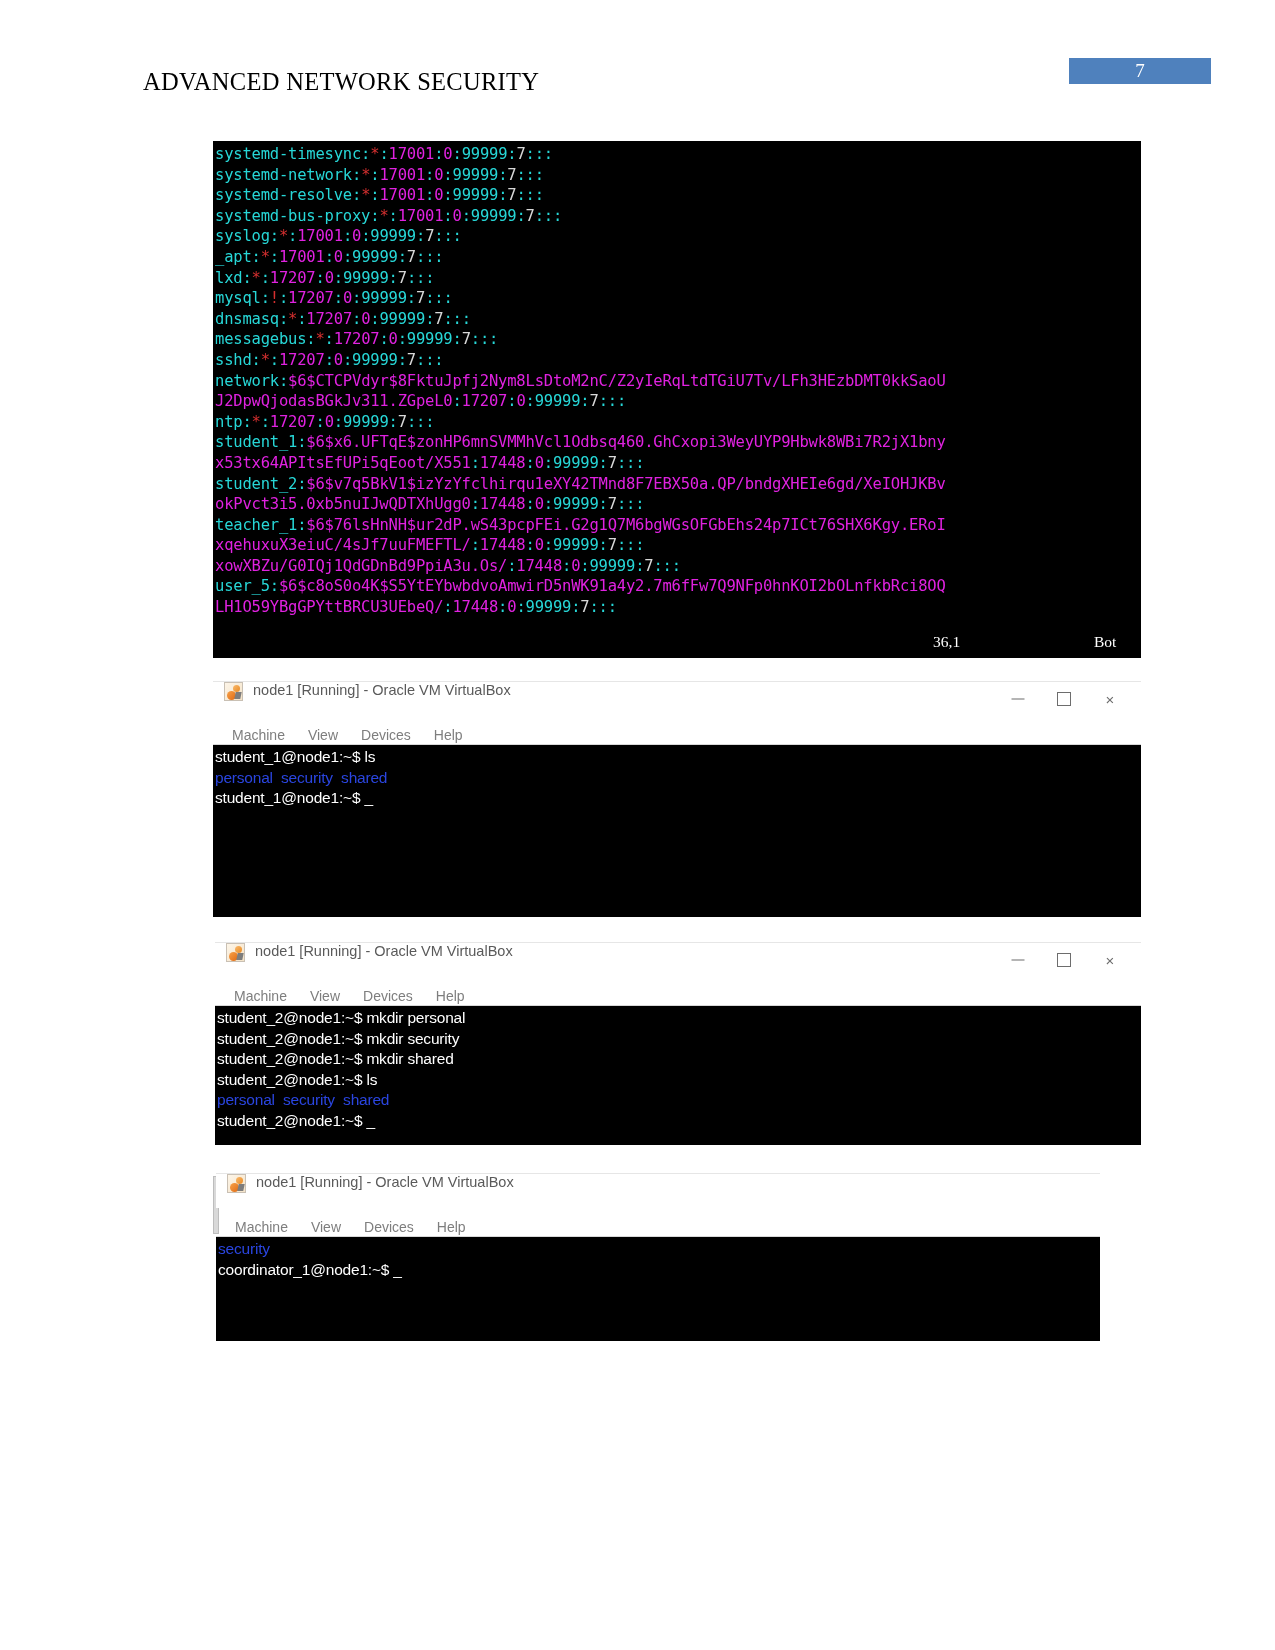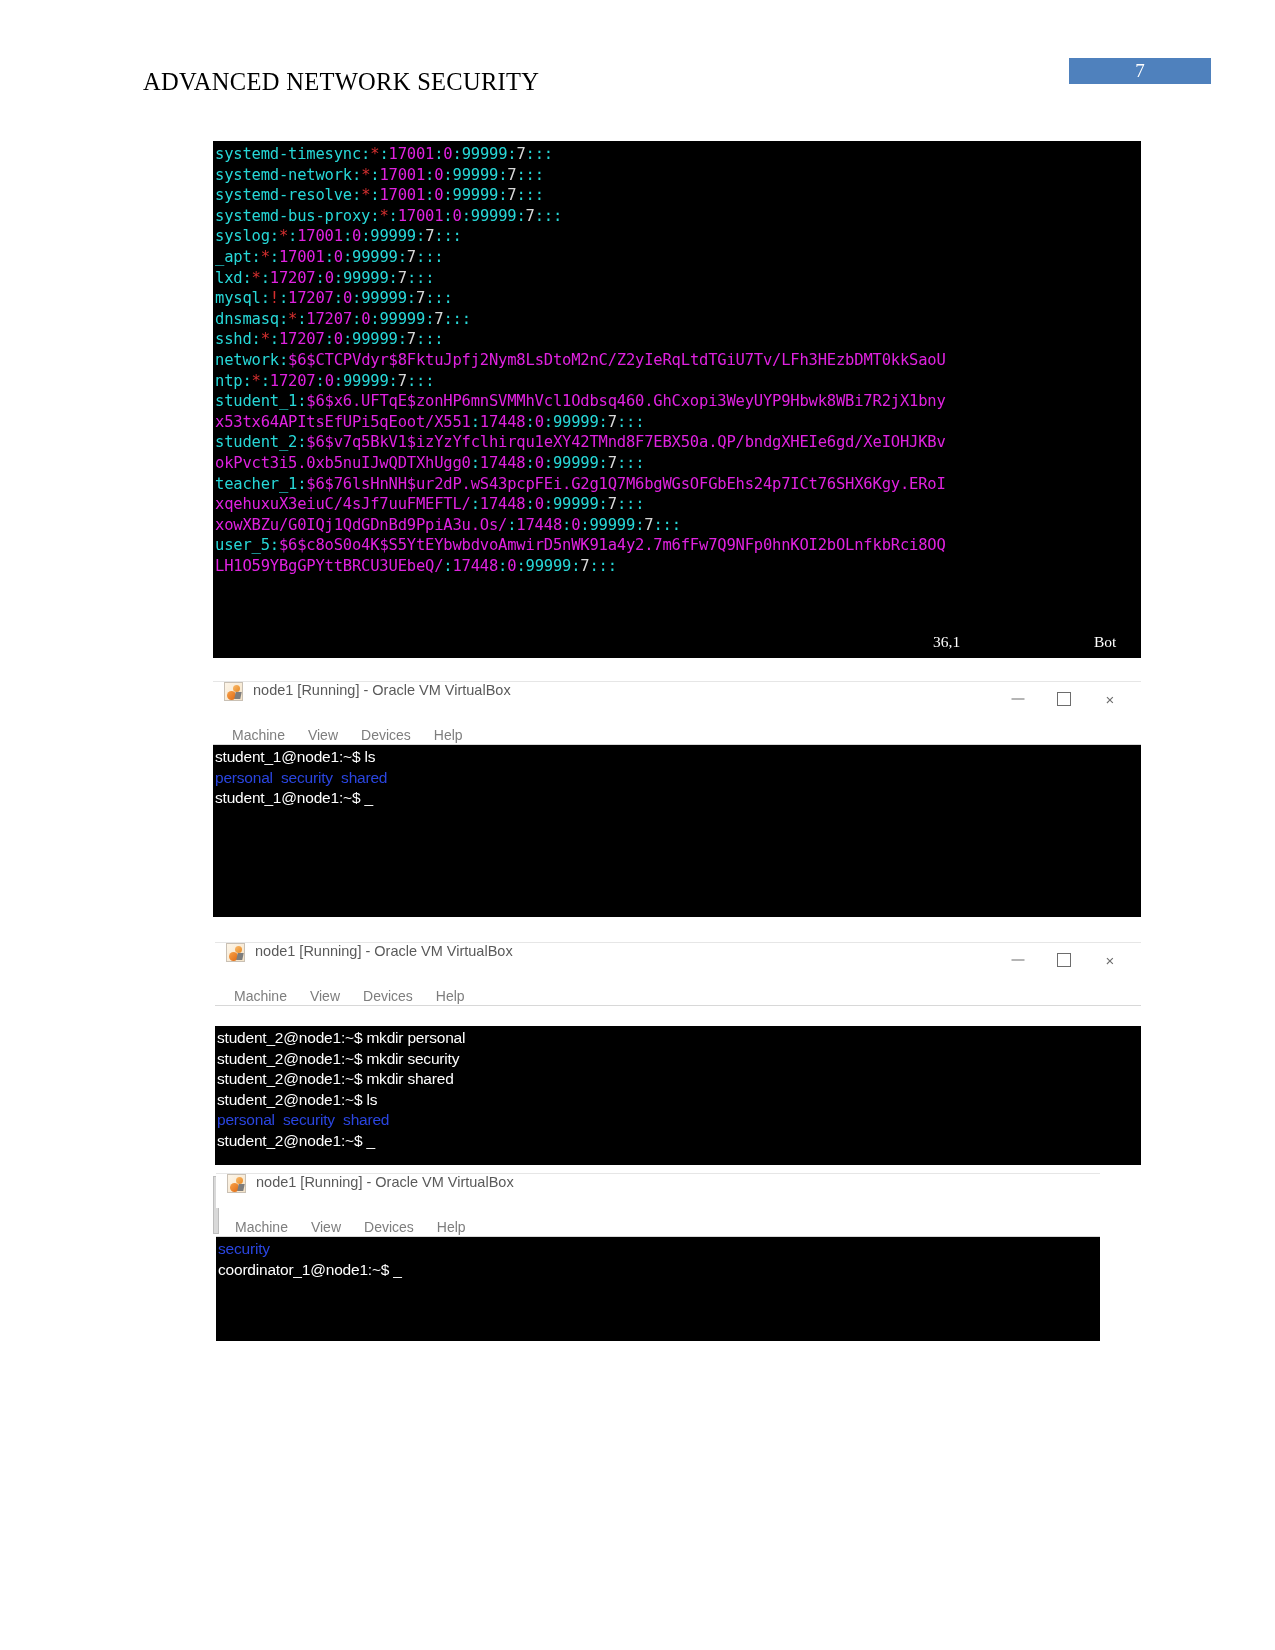--- a/index.html
+++ b/index.html
@@ -183,21 +183,21 @@
   .vbox-screen .term-line {
     font-size: 15.5px;
     line-height: 20.6px;
   }
 
   
   #vbox1 { left: 213px; top: 681px; width: 928px; }
   #vbox1 .vbox-screen { height: 172px; }
   
   #vbox2 { left: 215px; top: 942px; width: 926px; }
-  #vbox2 .vbox-screen { height: 139px; margin-top: 20px; }
+  #vbox2 .vbox-screen { height: 139px; }
   
   #vbox3 { left: 216px; top: 1173px; width: 884px; }
   #vbox3 .vbox-screen { height: 104px; }
   #vbox3 .left-strip {
     position: absolute;
     left: -3px;
     top: 3px;
     width: 6px;
     height: 58px;
     background: #d9d9d9;
@@ -217,22 +217,24 @@
   <div class="term-body" id="passwd-body">
       <div class="term-line"><span class="c-cyan">systemd-timesync</span><span class="c-cyan">:</span><span class="c-red">*</span><span class="c-cyan">:</span><span class="c-mag">17001</span><span class="c-cyan">:</span><span class="c-mag">0</span><span class="c-cyan">:</span><span class="c-cyan">99999</span><span class="c-cyan">:</span><span class="c-white">7</span><span class="c-cyan">:::</span></div>
       <div class="term-line"><span class="c-cyan">systemd-network</span><span class="c-cyan">:</span><span class="c-red">*</span><span class="c-cyan">:</span><span class="c-mag">17001</span><span class="c-cyan">:</span><span class="c-mag">0</span><span class="c-cyan">:</span><span class="c-cyan">99999</span><span class="c-cyan">:</span><span class="c-white">7</span><span class="c-cyan">:::</span></div>
       <div class="term-line"><span class="c-cyan">systemd-resolve</span><span class="c-cyan">:</span><span class="c-red">*</span><span class="c-cyan">:</span><span class="c-mag">17001</span><span class="c-cyan">:</span><span class="c-mag">0</span><span class="c-cyan">:</span><span class="c-cyan">99999</span><span class="c-cyan">:</span><span class="c-white">7</span><span class="c-cyan">:::</span></div>
       <div class="term-line"><span class="c-cyan">systemd-bus-proxy</span><span class="c-cyan">:</span><span class="c-red">*</span><span class="c-cyan">:</span><span class="c-mag">17001</span><span class="c-cyan">:</span><span class="c-mag">0</span><span class="c-cyan">:</span><span class="c-cyan">99999</span><span class="c-cyan">:</span><span class="c-white">7</span><span class="c-cyan">:::</span></div>
       <div class="term-line"><span class="c-cyan">syslog</span><span class="c-cyan">:</span><span class="c-red">*</span><span class="c-cyan">:</span><span class="c-mag">17001</span><span class="c-cyan">:</span><span class="c-mag">0</span><span class="c-cyan">:</span><span class="c-cyan">99999</span><span class="c-cyan">:</span><span class="c-white">7</span><span class="c-cyan">:::</span></div>
       <div class="term-line"><span class="c-cyan">_apt</span><span class="c-cyan">:</span><span class="c-red">*</span><span class="c-cyan">:</span><span class="c-mag">17001</span><span class="c-cyan">:</span><span class="c-mag">0</span><span class="c-cyan">:</span><span class="c-cyan">99999</span><span class="c-cyan">:</span><span class="c-white">7</span><span class="c-cyan">:::</span></div>
       <div class="term-line"><span class="c-cyan">lxd</span><span class="c-cyan">:</span><span class="c-red">*</span><span class="c-cyan">:</span><span class="c-mag">17207</span><span class="c-cyan">:</span><span class="c-mag">0</span><span class="c-cyan">:</span><span class="c-cyan">99999</span><span class="c-cyan">:</span><span class="c-white">7</span><span class="c-cyan">:::</span></div>
       <div class="term-line"><span class="c-cyan">mysql</span><span class="c-cyan">:</span><span class="c-red">!</span><span class="c-cyan">:</span><span class="c-mag">17207</span><span class="c-cyan">:</span><span class="c-mag">0</span><span class="c-cyan">:</span><span class="c-cyan">99999</span><span class="c-cyan">:</span><span class="c-white">7</span><span class="c-cyan">:::</span></div>
       <div class="term-line"><span class="c-cyan">dnsmasq</span><span class="c-cyan">:</span><span class="c-red">*</span><span class="c-cyan">:</span><span class="c-mag">17207</span><span class="c-cyan">:</span><span class="c-mag">0</span><span class="c-cyan">:</span><span class="c-cyan">99999</span><span class="c-cyan">:</span><span class="c-white">7</span><span class="c-cyan">:::</span></div>
+      <div class="term-line"><span class="c-cyan">messagebus</span><span class="c-cyan">:</span><span class="c-red">*</span><span class="c-cyan">:</span><span class="c-mag">17207</span><span class="c-cyan">:</span><span class="c-mag">0</span><span class="c-cyan">:</span><span class="c-cyan">99999</span><span class="c-cyan">:</span><span class="c-white">7</span><span class="c-cyan">:::</span></div>
       <div class="term-line"><span class="c-cyan">sshd</span><span class="c-cyan">:</span><span class="c-red">*</span><span class="c-cyan">:</span><span class="c-mag">17207</span><span class="c-cyan">:</span><span class="c-mag">0</span><span class="c-cyan">:</span><span class="c-cyan">99999</span><span class="c-cyan">:</span><span class="c-white">7</span><span class="c-cyan">:::</span></div>
       <div class="term-line"><span class="c-cyan">network</span><span class="c-cyan">:</span><span class="c-mag">$6$CTCPVdyr$8FktuJpfj2Nym8LsDtoM2nC/Z2yIeRqLtdTGiU7Tv/LFh3HEzbDMT0kkSaoU</span></div>
+      <div class="term-line"><span class="c-mag">J2DpwQjodasBGkJv311.ZGpeL0</span><span class="c-cyan">:</span><span class="c-mag">17207</span><span class="c-cyan">:</span><span class="c-mag">0</span><span class="c-cyan">:</span><span class="c-cyan">99999</span><span class="c-cyan">:</span><span class="c-white">7</span><span class="c-cyan">:::</span></div>
       <div class="term-line"><span class="c-cyan">ntp</span><span class="c-cyan">:</span><span class="c-red">*</span><span class="c-cyan">:</span><span class="c-mag">17207</span><span class="c-cyan">:</span><span class="c-mag">0</span><span class="c-cyan">:</span><span class="c-cyan">99999</span><span class="c-cyan">:</span><span class="c-white">7</span><span class="c-cyan">:::</span></div>
       <div class="term-line"><span class="c-cyan">student_1</span><span class="c-cyan">:</span><span class="c-mag">$6$x6.UFTqE$zonHP6mnSVMMhVcl1Odbsq460.GhCxopi3WeyUYP9Hbwk8WBi7R2jX1bny</span></div>
       <div class="term-line"><span class="c-mag">x53tx64APItsEfUPi5qEoot/X551</span><span class="c-cyan">:</span><span class="c-mag">17448</span><span class="c-cyan">:</span><span class="c-mag">0</span><span class="c-cyan">:</span><span class="c-cyan">99999</span><span class="c-cyan">:</span><span class="c-white">7</span><span class="c-cyan">:::</span></div>
       <div class="term-line"><span class="c-cyan">student_2</span><span class="c-cyan">:</span><span class="c-mag">$6$v7q5BkV1$izYzYfclhirqu1eXY42TMnd8F7EBX50a.QP/bndgXHEIe6gd/XeIOHJKBv</span></div>
       <div class="term-line"><span class="c-mag">okPvct3i5.0xb5nuIJwQDTXhUgg0</span><span class="c-cyan">:</span><span class="c-mag">17448</span><span class="c-cyan">:</span><span class="c-mag">0</span><span class="c-cyan">:</span><span class="c-cyan">99999</span><span class="c-cyan">:</span><span class="c-white">7</span><span class="c-cyan">:::</span></div>
       <div class="term-line"><span class="c-cyan">teacher_1</span><span class="c-cyan">:</span><span class="c-mag">$6$76lsHnNH$ur2dP.wS43pcpFEi.G2g1Q7M6bgWGsOFGbEhs24p7ICt76SHX6Kgy.ERoI</span></div>
       <div class="term-line"><span class="c-mag">xqehuxuX3eiuC/4sJf7uuFMEFTL/</span><span class="c-cyan">:</span><span class="c-mag">17448</span><span class="c-cyan">:</span><span class="c-mag">0</span><span class="c-cyan">:</span><span class="c-cyan">99999</span><span class="c-cyan">:</span><span class="c-white">7</span><span class="c-cyan">:::</span></div>
       <div class="term-line"><span class="c-mag">xowXBZu/G0IQj1QdGDnBd9PpiA3u.Os/</span><span class="c-cyan">:</span><span class="c-mag">17448</span><span class="c-cyan">:</span><span class="c-mag">0</span><span class="c-cyan">:</span><span class="c-cyan">99999</span><span class="c-cyan">:</span><span class="c-white">7</span><span class="c-cyan">:::</span></div>
       <div class="term-line"><span class="c-cyan">user_5</span><span class="c-cyan">:</span><span class="c-mag">$6$c8oS0o4K$S5YtEYbwbdvoAmwirD5nWK91a4y2.7m6fFw7Q9NFp0hnKOI2bOLnfkbRci8OQ</span></div>
       <div class="term-line"><span class="c-mag">LH1O59YBgGPYttBRCU3UEbeQ/</span><span class="c-cyan">:</span><span class="c-mag">17448</span><span class="c-cyan">:</span><span class="c-mag">0</span><span class="c-cyan">:</span><span class="c-cyan">99999</span><span class="c-cyan">:</span><span class="c-white">7</span><span class="c-cyan">:::</span></div>

